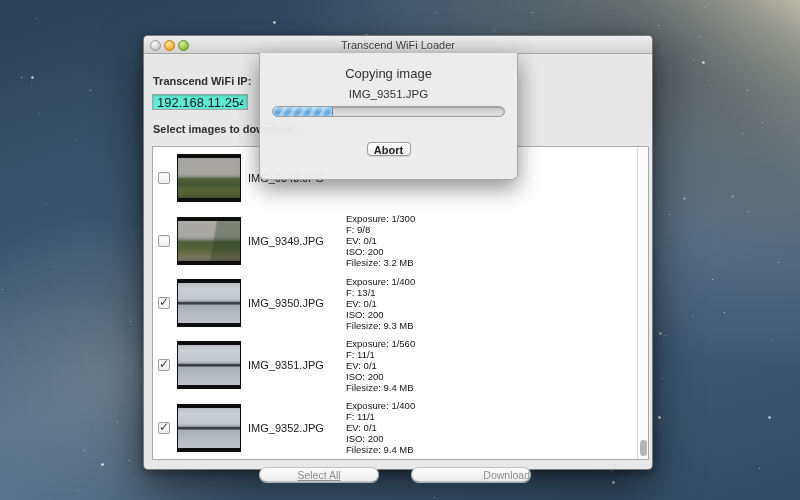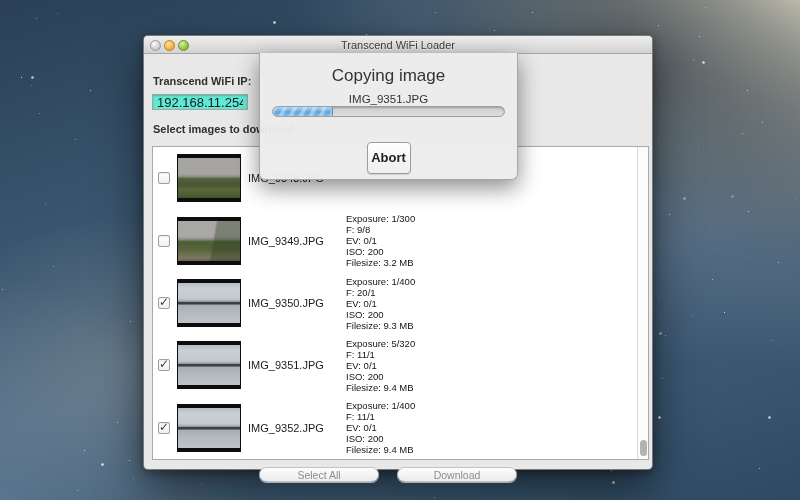--- a/index.html
+++ b/index.html
@@ -103,56 +103,56 @@
   }
 
   
   .footer-btn{
     position:absolute; top:413px; width:120px; height:15px; border-radius:8px;
     background:linear-gradient(#fdfdfd,#ececec);
     border:1px solid #c2c2c2;
     box-shadow:0 1px 0 rgba(255,255,255,0.6);
     font-size:10.5px; color:#8d8d8d; text-align:center; line-height:14px;
   }
-  .select-all{ left:115px; }
-  .download{ left:253px; }
+  .select-all{ left:115px;text-decoration:underline; }
+  .download{ left:267px;text-align:right; }
 
   
   .sheet{
     position:absolute; left:115px; top:17px; width:259px; height:127px;
     background:rgba(236,236,236,0.96);
     border:1px solid #a8a8a8; border-top:none;
     border-radius:0 0 6px 6px;
     box-shadow:0 8px 22px rgba(0,0,0,0.45);
     z-index:10; text-align:center;
   }
-  .sheet-title{ margin-top:13px; font-size:17px; color:#333; }
+  .sheet-title{ margin-top:13px; font-size:13px; color:#333; }
   .sheet-filename{ margin-top:7px; font-size:11.5px; color:#333; }
   .progress{
     position:absolute; left:12px; right:12px; top:53px; height:11px;
     border-radius:6px; background:linear-gradient(#cfcfcf,#dedede);
     border:1px solid #9e9e9e;
     box-shadow:inset 0 1px 2px rgba(0,0,0,0.25);
     overflow:hidden;
   }
   .progress-fill{
     position:absolute; left:0; top:0; bottom:0; width:26%;
     border-radius:5px 2px 2px 5px;
     background:
       repeating-linear-gradient(115deg, rgba(255,255,255,0.35) 0 4px, rgba(255,255,255,0) 4px 9px),
       linear-gradient(#a9d5f4 0%, #74b2e4 45%, #5fa3da 55%, #82bce9 100%);
     border-right:1px solid #4e8ec4;
   }
   .abort{
     position:absolute; left:50%; transform:translateX(-50%); top:89px;
-    width:44px; height:32px; border-radius:4px;
+    width:44px; height:14px; border-radius:4px;
     background:linear-gradient(#ffffff,#eeeeee);
     border:1px solid #9c9c9c;
     box-shadow:0 1px 1px rgba(0,0,0,0.12);
-    font-size:13px; font-weight:bold; color:#222; font-family:inherit;
+    font-size:11px; font-weight:bold; color:#222; font-family:inherit;
     line-height:14px; padding:0; cursor:default;
   }
 </style>
 </head>
 <body>
 
 <div class="desktop">
   <div class="galaxy-dust"></div>
   <div class="stars">
       <div class="star-dot" style="box-shadow: rgba(255, 255, 255, 0.94) 466px 260px 0px 0px, rgba(255, 255, 255, 0.64) 602px 345px 0px 0px, rgba(255, 255, 255, 0.47) 39px 113px 0px 0px, rgba(255, 255, 255, 0.52) 568px 336px 0px 0px, rgba(255, 255, 255, 0.89) 84px 450px 0px 0px, rgba(255, 255, 255, 0.88) 361px 141px 0px 0.8px, rgba(255, 255, 255, 0.85) 613px 482px 0px 0.8px, rgba(255, 255, 255, 0.29) 270px 325px 0px 0px, rgba(255, 255, 255, 0.45) 404px 384px 0px 0px, rgba(255, 255, 255, 0.67) 2px 289px 0px 0px, rgba(255, 255, 255, 0.86) 562px 427px 0px 0px, rgba(255, 255, 255, 0.94) 669px 214px 0px 0px, rgba(255, 255, 255, 0.26) 677px 145px 0px 0px, rgba(255, 255, 255, 0.95) 21px 77px 0px 0px, rgba(255, 255, 255, 0.8) 260px 307px 0px 0px, rgba(255, 255, 255, 0.72) 646px 304px 0px 0.8px, rgba(255, 255, 255, 0.93) 216px 40px 0px 0px, rgba(255, 255, 255, 0.42) 191px 407px 0px 0px, rgba(255, 255, 255, 0.36) 57px 13px 0px 0px, rgba(255, 255, 255, 0.57) 434px 497px 0px 0px, rgba(255, 255, 255, 0.56) 284px 315px 0px 0.8px, rgba(255, 255, 255, 0.87) 606px 216px 0px 0px, rgba(255, 255, 255, 0.82) 546px 265px 0px 0px, rgba(255, 255, 255, 0.43) 389px 209px 0px 0.8px, rgba(255, 255, 255, 0.47) 263px 270px 0px 0px, rgba(255, 255, 255, 0.32) 659px 298px 0px 0px, rgba(255, 255, 255, 0.34) 468px 298px 0px 0.8px, rgba(255, 255, 255, 0.6) 665px 335px 0px 0px, rgba(255, 255, 255, 0.5) 515px 433px 0px 0px, rgba(255, 255, 255, 0.93) 366px 34px 0px 0px, rgba(255, 255, 255, 0.3) 566px 254px 0px 0.8px, rgba(255, 255, 255, 0.96) 431px 224px 0px 0.8px, rgba(255, 255, 255, 0.71) 759px 468px 0px 0px, rgba(255, 255, 255, 0.64) 419px 230px 0px 0px, rgba(255, 255, 255, 0.5) 176px 47px 0px 0px, rgba(255, 255, 255, 0.78) 508px 116px 0px 0px, rgba(255, 255, 255, 0.44) 566px 443px 0px 0.8px, rgba(255, 255, 255, 0.73) 437px 384px 0px 0px, rgba(255, 255, 255, 0.38) 611px 470px 0px 0.8px, rgba(255, 255, 255, 0.59) 195px 90px 0px 0px, rgba(255, 255, 255, 0.29) 616px 131px 0px 0px, rgba(255, 255, 255, 0.86) 274px 22px 0px 0.8px, rgba(255, 255, 255, 0.78) 699px 36px 0px 0px, rgba(255, 255, 255, 0.53) 623px 159px 0px 0px, rgba(255, 255, 255, 0.79) 341px 346px 0px 0px, rgba(255, 255, 255, 0.7) 328px 156px 0px 0px, rgba(255, 255, 255, 0.29) 732px 196px 0px 0.8px, rgba(255, 255, 255, 0.68) 712px 279px 0px 0px, rgba(255, 255, 255, 0.9) 659px 417px 0px 0.8px, rgba(255, 255, 255, 0.28) 315px 200px 0px 0px, rgba(255, 255, 255, 0.88) 543px 307px 0px 0px, rgba(255, 255, 255, 0.87) 532px 12px 0px 0px, rgba(255, 255, 255, 0.38) 246px 81px 0px 0.8px, rgba(255, 255, 255, 0.31) 149px 353px 0px 0px, rgba(255, 255, 255, 0.38) 549px 65px 0px 0.8px, rgba(255, 255, 255, 0.81) 117px 422px 0px 0px, rgba(255, 255, 255, 0.54) 304px 344px 0px 0px, rgba(255, 255, 255, 0.56) 660px 333px 0px 0.8px, rgba(255, 255, 255, 0.52) 36px 18px 0px 0px, rgba(255, 255, 255, 0.77) 143px 373px 0px 0px, rgba(255, 255, 255, 0.56) 75px 139px 0px 0px, rgba(255, 255, 255, 0.89) 130px 321px 0px 0px, rgba(255, 255, 255, 0.77) 703px 62px 0px 0.8px, rgba(255, 255, 255, 0.81) 778px 262px 0px 0px, rgba(255, 255, 255, 0.97) 464px 352px 0px 0.8px, rgba(255, 255, 255, 0.48) 53px 266px 0px 0px, rgba(255, 255, 255, 0.38) 157px 311px 0px 0px, rgba(255, 255, 255, 0.43) 460px 212px 0px 0px, rgba(255, 255, 255, 0.74) 365px 53px 0px 0px, rgba(255, 255, 255, 0.9) 658px 25px 0px 0px, rgba(255, 255, 255, 0.55) 587px 330px 0px 0.8px, rgba(255, 255, 255, 0.98) 724px 312px 0px 0px, rgba(255, 255, 255, 0.96) 529px 216px 0px 0px, rgba(255, 255, 255, 0.73) 494px 30px 0px 0px, rgba(255, 255, 255, 0.72) 32px 77px 0px 0.8px, rgba(255, 255, 255, 0.75) 742px 133px 0px 0px, rgba(255, 255, 255, 0.4) 539px 281px 0px 0px, rgba(255, 255, 255, 0.71) 504px 292px 0px 0px, rgba(255, 255, 255, 0.97) 580px 456px 0px 0px, rgba(255, 255, 255, 0.99) 747px 90px 0px 0px, rgba(255, 255, 255, 0.44) 684px 198px 0px 0.8px, rgba(255, 255, 255, 0.95) 241px 270px 0px 0px, rgba(255, 255, 255, 0.56) 277px 155px 0px 0px, rgba(255, 255, 255, 0.44) 45px 204px 0px 0px, rgba(255, 255, 255, 0.4) 612px 452px 0px 0px, rgba(255, 255, 255, 0.88) 224px 125px 0px 0px, rgba(255, 255, 255, 0.44) 201px 484px 0px 0px, rgba(255, 255, 255, 0.52) 692px 315px 0px 0px, rgba(255, 255, 255, 0.75) 762px 122px 0px 0px, rgba(255, 255, 255, 0.26) 614px 288px 0px 0px, rgba(255, 255, 255, 0.87) 90px 90px 0px 0px, rgba(255, 255, 255, 0.5) 77px 490px 0px 0px, rgba(255, 255, 255, 0.52) 481px 171px 0px 0px, rgba(255, 255, 255, 0.86) 102px 464px 0px 0.8px, rgba(255, 255, 255, 0.4) 463px 161px 0px 0px, rgba(255, 255, 255, 0.81) 267px 315px 0px 0px, rgba(255, 255, 255, 0.98) 507px 456px 0px 0px, rgba(255, 255, 255, 0.29) 709px 80px 0px 0px, rgba(255, 255, 255, 0.31) 258px 194px 0px 0px, rgba(255, 255, 255, 0.9) 377px 430px 0px 0px, rgba(255, 255, 255, 0.5) 705px 7px 0px 0px, rgba(255, 255, 255, 0.91) 626px 143px 0px 0px, rgba(255, 255, 255, 0.26) 366px 209px 0px 0px, rgba(255, 255, 255, 0.76) 573px 200px 0px 0px, rgba(255, 255, 255, 0.56) 693px 59px 0px 0px, rgba(255, 255, 255, 0.31) 698px 148px 0px 0px, rgba(255, 255, 255, 0.76) 769px 417px 0px 0.8px, rgba(255, 255, 255, 0.94) 292px 158px 0px 0px, rgba(255, 255, 255, 0.5) 771px 340px 0px 0px, rgba(255, 255, 255, 0.7) 272px 54px 0px 0px, rgba(255, 255, 255, 0.29) 796px 198px 0px 0px, rgb(255, 255, 255) 639px 160px 0px 0px, rgba(255, 255, 255, 0.63) 456px 212px 0px 0px, rgba(255, 255, 255, 0.47) 133px 478px 0px 0px, rgba(255, 255, 255, 0.96) 229px 468px 0px 0px, rgba(255, 255, 255, 0.64) 496px 216px 0px 0px, rgba(255, 255, 255, 0.59) 285px 102px 0px 0.8px, rgba(255, 255, 255, 0.36) 372px 217px 0px 0px, rgba(255, 255, 255, 0.43) 284px 150px 0px 0.8px, rgba(255, 255, 255, 0.25) 153px 422px 0px 0px, rgba(255, 255, 255, 0.88) 748px 211px 0px 0px, rgba(255, 255, 255, 0.45) 603px 378px 0px 0px, rgba(255, 255, 255, 0.66) 662px 378px 0px 0px, rgba(255, 255, 255, 0.82) 424px 442px 0px 0px, rgba(255, 255, 255, 0.39) 658px 138px 0px 0px, rgba(255, 255, 255, 0.95) 129px 460px 0px 0px, rgba(255, 255, 255, 0.6) 435px 12px 0px 0px, rgba(255, 255, 255, 0.83) 544px 423px 0px 0px, rgba(255, 255, 255, 0.31) 31px 85px 0px 0px, rgba(255, 255, 255, 0.95) 604px 191px 0px 0px;"></div>
@@ -192,33 +192,33 @@
                 <div class="detail-line">Filesize: 3.2 MB</div>
               </div>
   </div>
 
   <div class="row">
     <div class="checkbox checked"></div>
     <div class="thumb thumb-lake"></div>
     <div class="filename">IMG_9350.JPG</div>
     <div class="details">
                 <div class="detail-line">Exposure: 1/400</div>
-                <div class="detail-line">F: 20/1</div>
+                <div class="detail-line">F: 13/1</div>
                 <div class="detail-line">EV: 0/1</div>
                 <div class="detail-line">ISO: 200</div>
                 <div class="detail-line">Filesize: 9.3 MB</div>
               </div>
   </div>
 
   <div class="row">
     <div class="checkbox checked"></div>
     <div class="thumb thumb-lake"></div>
     <div class="filename">IMG_9351.JPG</div>
     <div class="details">
-                <div class="detail-line">Exposure: 5/320</div>
+                <div class="detail-line">Exposure: 1/560</div>
                 <div class="detail-line">F: 11/1</div>
                 <div class="detail-line">EV: 0/1</div>
                 <div class="detail-line">ISO: 200</div>
                 <div class="detail-line">Filesize: 9.4 MB</div>
               </div>
   </div>
 
   <div class="row">
     <div class="checkbox checked"></div>
     <div class="thumb thumb-lake"></div>

